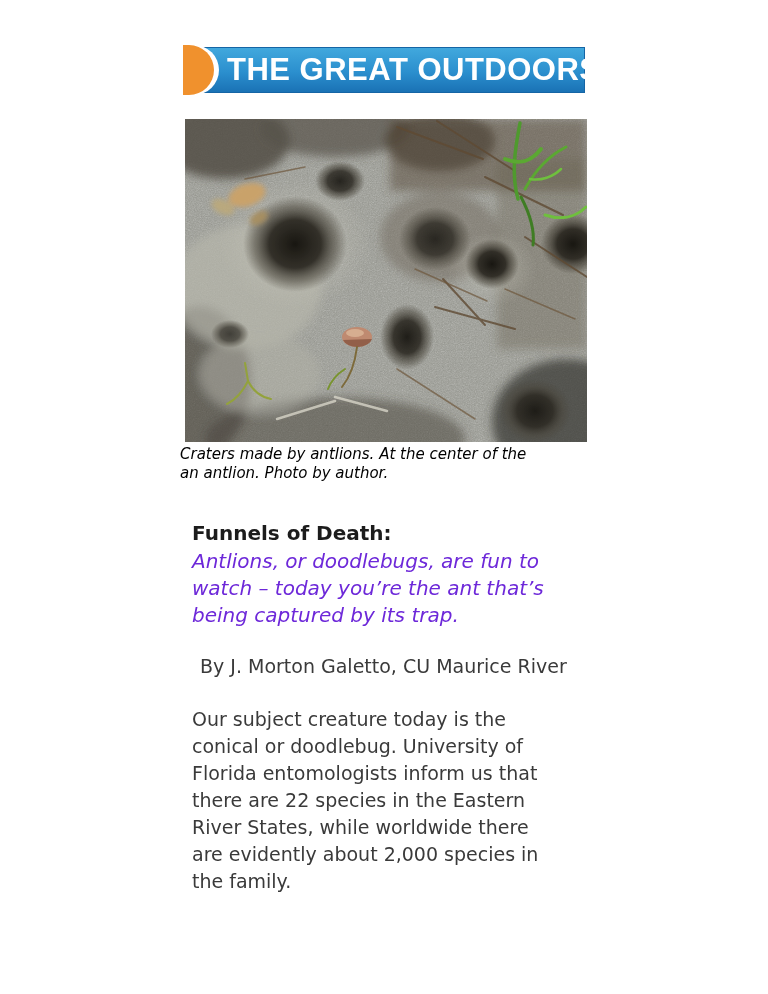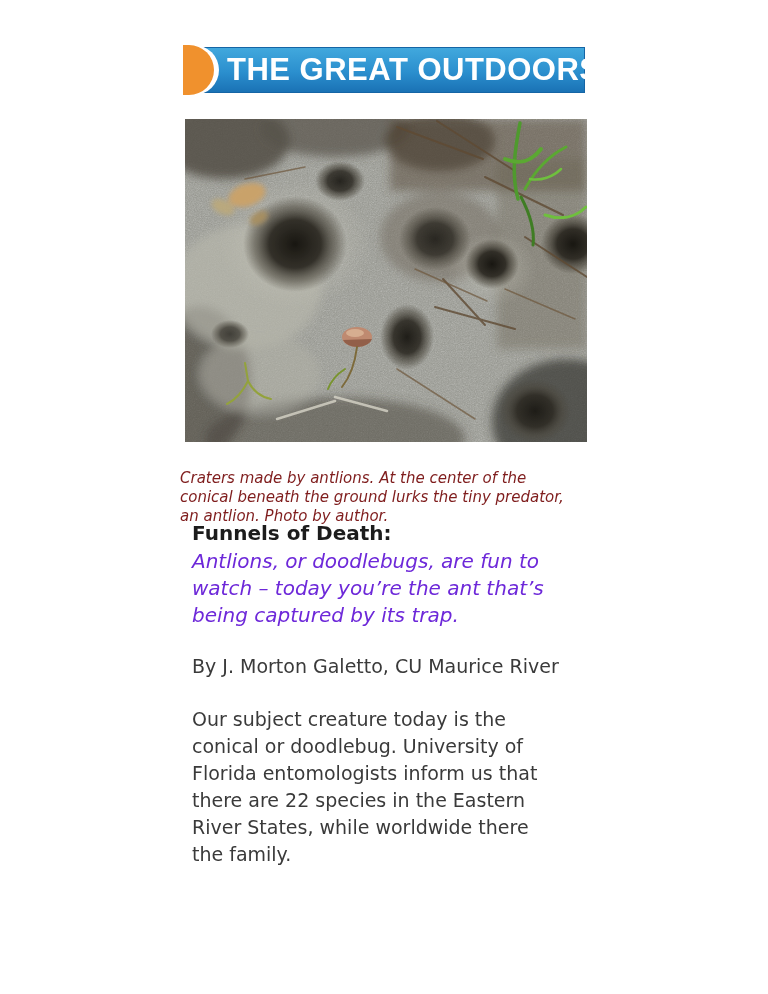--- a/index.html
+++ b/index.html
@@ -73,22 +73,21 @@
   .photo svg{display:block;}
 
   
   .caption{
     position:absolute;
     left:180px; top:445px;
     width:410px;
     font-style:italic;
     font-size:15px;
     line-height:19px;
-    color:#7f1d1d;
-    margin-top:24px;
+    color:#000000;
   }
 
   
   .article{
     position:absolute;
     left:192px; top:520px;
     width:410px;
   }
   .article-title{
     margin:0 0 2px 0;
@@ -100,20 +99,21 @@
   .article-subtitle{
     font-style:italic;
     font-size:20px;
     line-height:27px;
     color:#6d28d9;
   }
   .article-byline{
     margin-top:24px;
     font-size:19px;
     line-height:27px;
+    margin-left:8px;
   }
   .article-body{
     margin-top:26px;
     font-size:19px;
     line-height:27px;
   }
 </style>
 </head>
 <body>
 
@@ -225,35 +225,35 @@
       <g fill="none" stroke="#93a23c" stroke-width="2" stroke-linecap="round">
         <path d="M63 262 C58 272 52 280 42 285"></path>
         <path d="M63 262 C68 272 76 278 86 280"></path>
         <path d="M63 262 L60 244"></path>
       </g>
     </svg>
   </figure>
 
   <div class="caption">
     <div>Craters made by antlions. At the center of the</div>
-    <div>conical beneath the ground lurks the tiny predator,</div>
     <div>an antlion. Photo by author.</div>
   </div>
 
   <section class="article">
     <h1 class="article-title">Funnels of Death:</h1>
     <div class="article-subtitle">
       <div>Antlions, or doodlebugs, are fun to</div>
       <div>watch – today you’re the ant that’s</div>
       <div>being captured by its trap.</div>
     </div>
     <div class="article-byline">By J. Morton Galetto, CU Maurice River</div>
     <div class="article-body">
       <div>Our subject creature today is the</div>
       <div>conical or doodlebug. University of</div>
       <div>Florida entomologists inform us that</div>
       <div>there are 22 species in the Eastern</div>
       <div>River States, while worldwide there</div>
+      <div>are evidently about 2,000 species in</div>
       <div>the family.</div>
     </div>
   </section>
 
 </div>
 
 </body></html>

